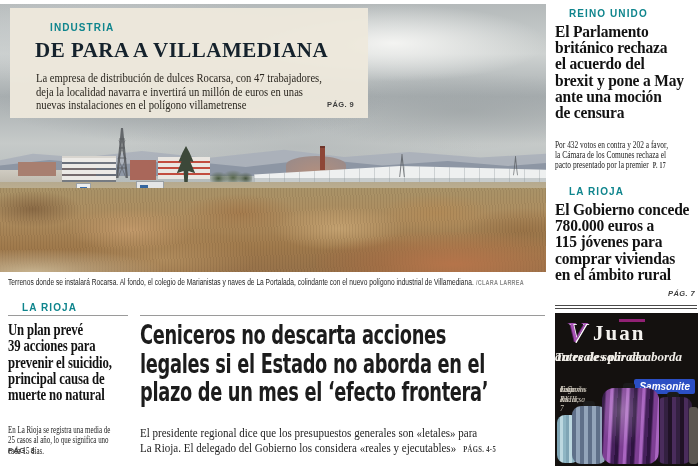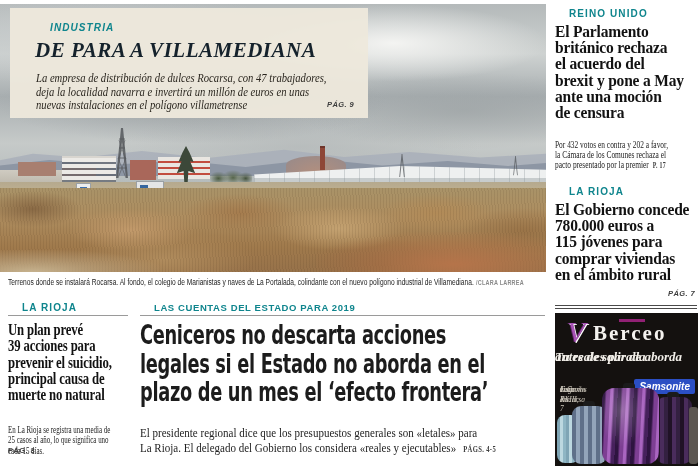--- a/index.html
+++ b/index.html
@@ -65,21 +65,21 @@
   .dirt { left:316px; top:228px; width:230px; height:40px;
     background:radial-gradient(ellipse at 60% 80%, #b5744a, rgba(181,116,74,0) 75%); }
   .sand { left:0; top:246px; width:160px; height:22px;
     background:radial-gradient(ellipse at 20% 100%, #c6b28e, rgba(198,178,142,0) 75%); }
   .tower-svg { left:114px; top:124px; }
   .tower-svg.small { left:398px; top:150px; }
   .tower-svg.small2 { left:512px; top:152px; }
 
   
   .story-box { position:absolute; left:10px; top:8px; width:358px; height:110px;
-    background:rgba(237,232,220,.96);font-style:italic; }
+    background:rgba(237,232,220,.96); }
   .kicker { font-weight:bold; font-size:10px; letter-spacing:1.1px; color:#0f858d;padding-left:14px; }
   .box-kicker { position:absolute; left:26px; top:14px; }
   .box-headline { position:absolute; left:25px; top:30px; white-space:nowrap;
     font-family:"Liberation Serif", serif; font-weight:bold; font-size:21px; letter-spacing:.5px; color:#15222c; }
   .box-deck { position:absolute; left:26px; top:64px; width:392px; transform:scaleX(.85); transform-origin:0 0;
     font-family:"Liberation Serif", serif; font-size:12.5px; line-height:13.5px; color:#2a261f; }
   .box-deck div { white-space:nowrap; }
   .page-label { font-weight:bold; font-size:7.5px; letter-spacing:.4px; color:#3d3d3d; }
   .box-page { position:absolute; right:14px; bottom:9px; }
 
@@ -244,21 +244,21 @@
     <div>115 jóvenes para</div>
     <div>comprar viviendas</div>
     <div>en el ámbito rural</div>
   </div>
   <div class="rc page-label housing-page">PÁG. 7</div>
   <div class="rc double-rule"></div>
 
   <div class="ad">
     <div class="ad-deco"></div>
     <div class="ad-initial">V</div>
-    <div class="ad-brand">Berceo</div>
+    <div class="ad-brand">Juan</div>
     <div class="ad-tagline">
       <div>Tu reales parada</div>
       <div>antes de salir de aborda</div>
     </div>
     <div class="ad-address">
       <div>visítanos en:</div>
       <div>C.C. Rocarsa</div>
       <div>e</div>
       <div>Juan XXIII, 7</div>
       <div>Logroño</div>
@@ -283,21 +283,20 @@
     <div>principal causa de</div>
     <div>muerte no natural</div>
   </div>
   <div class="bl bl-deck">
     <div>En La Rioja se registra una media de</div>
     <div>25 casos al año, lo que significa uno</div>
     <div>cada 15 días.</div>
   </div>
   <div class="page-label bl-page">PÁG. 3</div>
 
-  <div class="bc kicker bc-kicker">LAS CUENTAS DEL ESTADO PARA 2019</div>
   <div class="bc bc-rule"></div>
   <div class="bc bc-headline">
     <div>Ceniceros no descarta acciones</div>
     <div>legales si el Estado no aborda en el</div>
     <div>plazo de un mes el ‘efecto frontera’</div>
   </div>
   <div class="bc bc-deck">
     <div>El presidente regional dice que los presupuestos generales son «letales» para</div>
     <div class="deck-last">
       <span>La Rioja. El delegado del Gobierno los considera «reales y ejecutables»</span>

